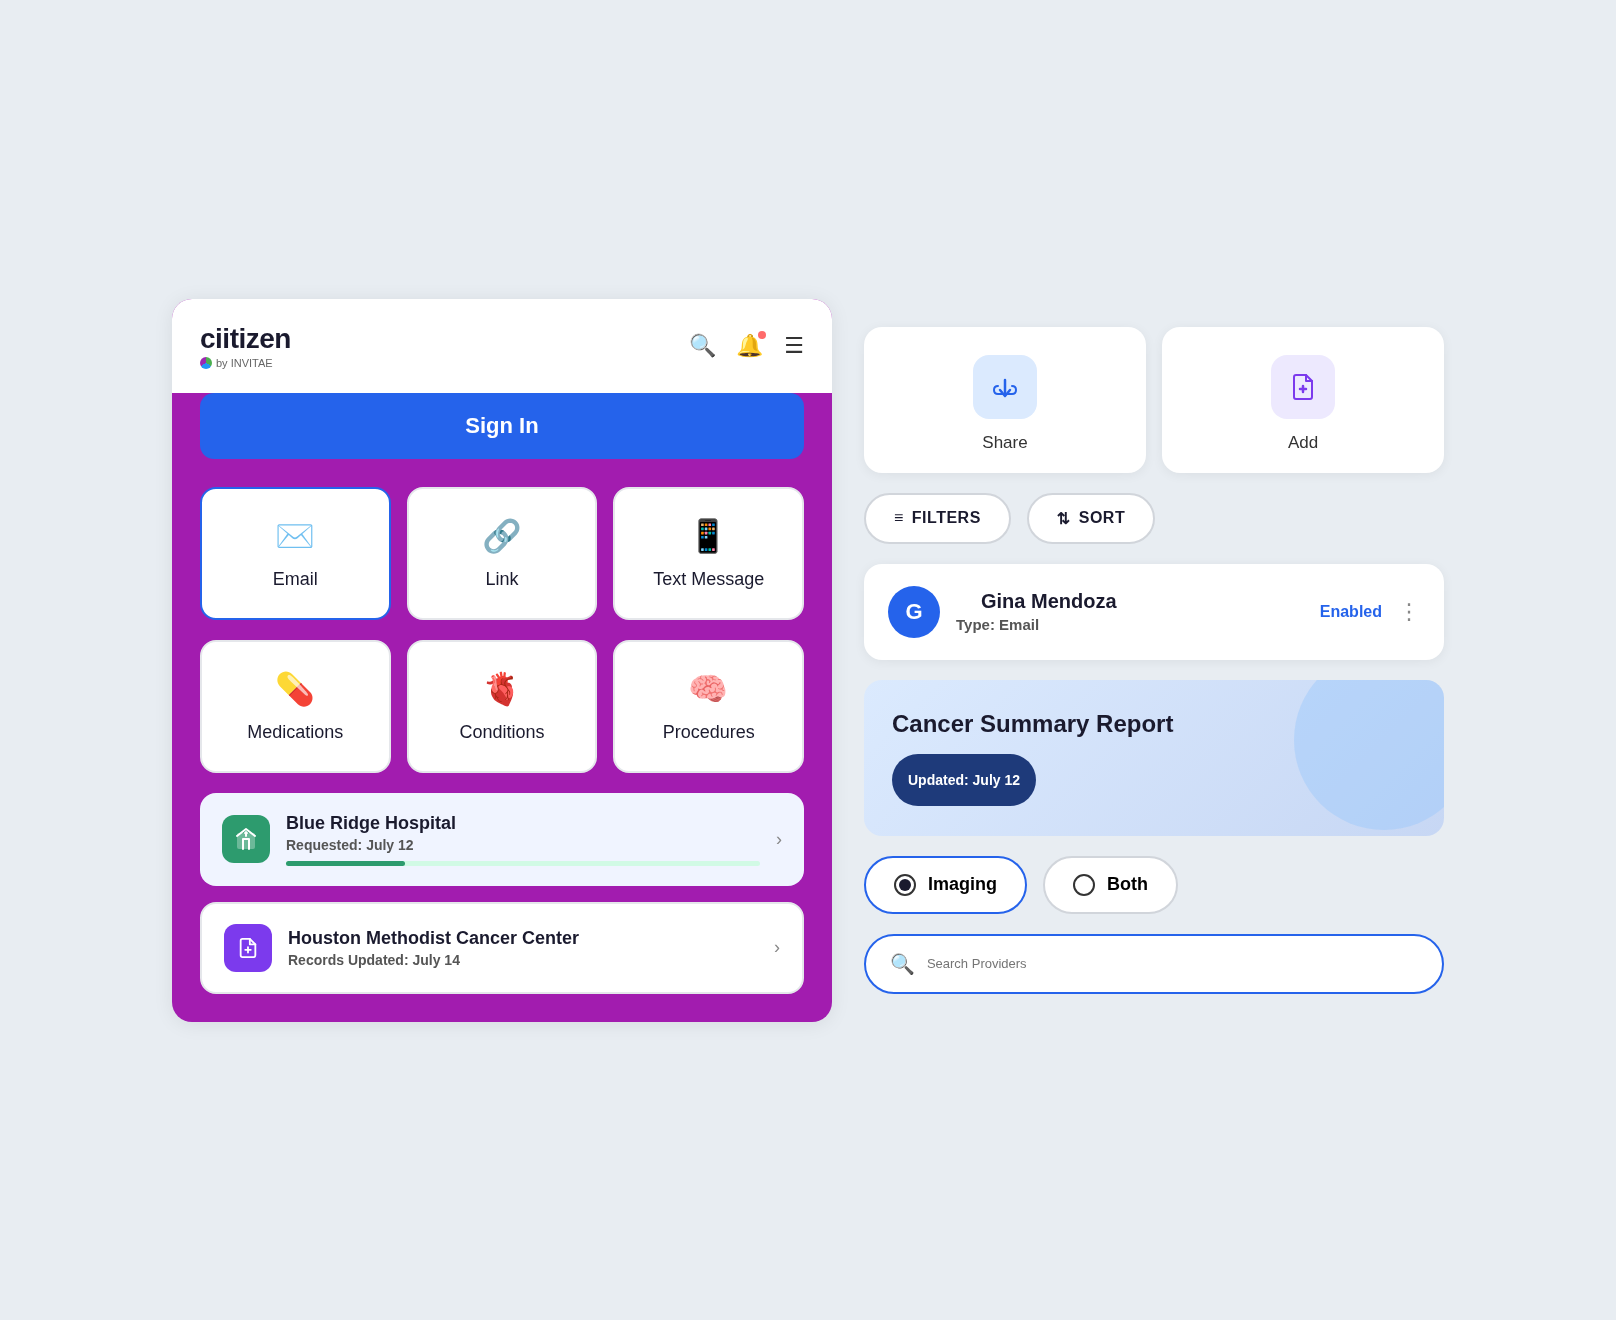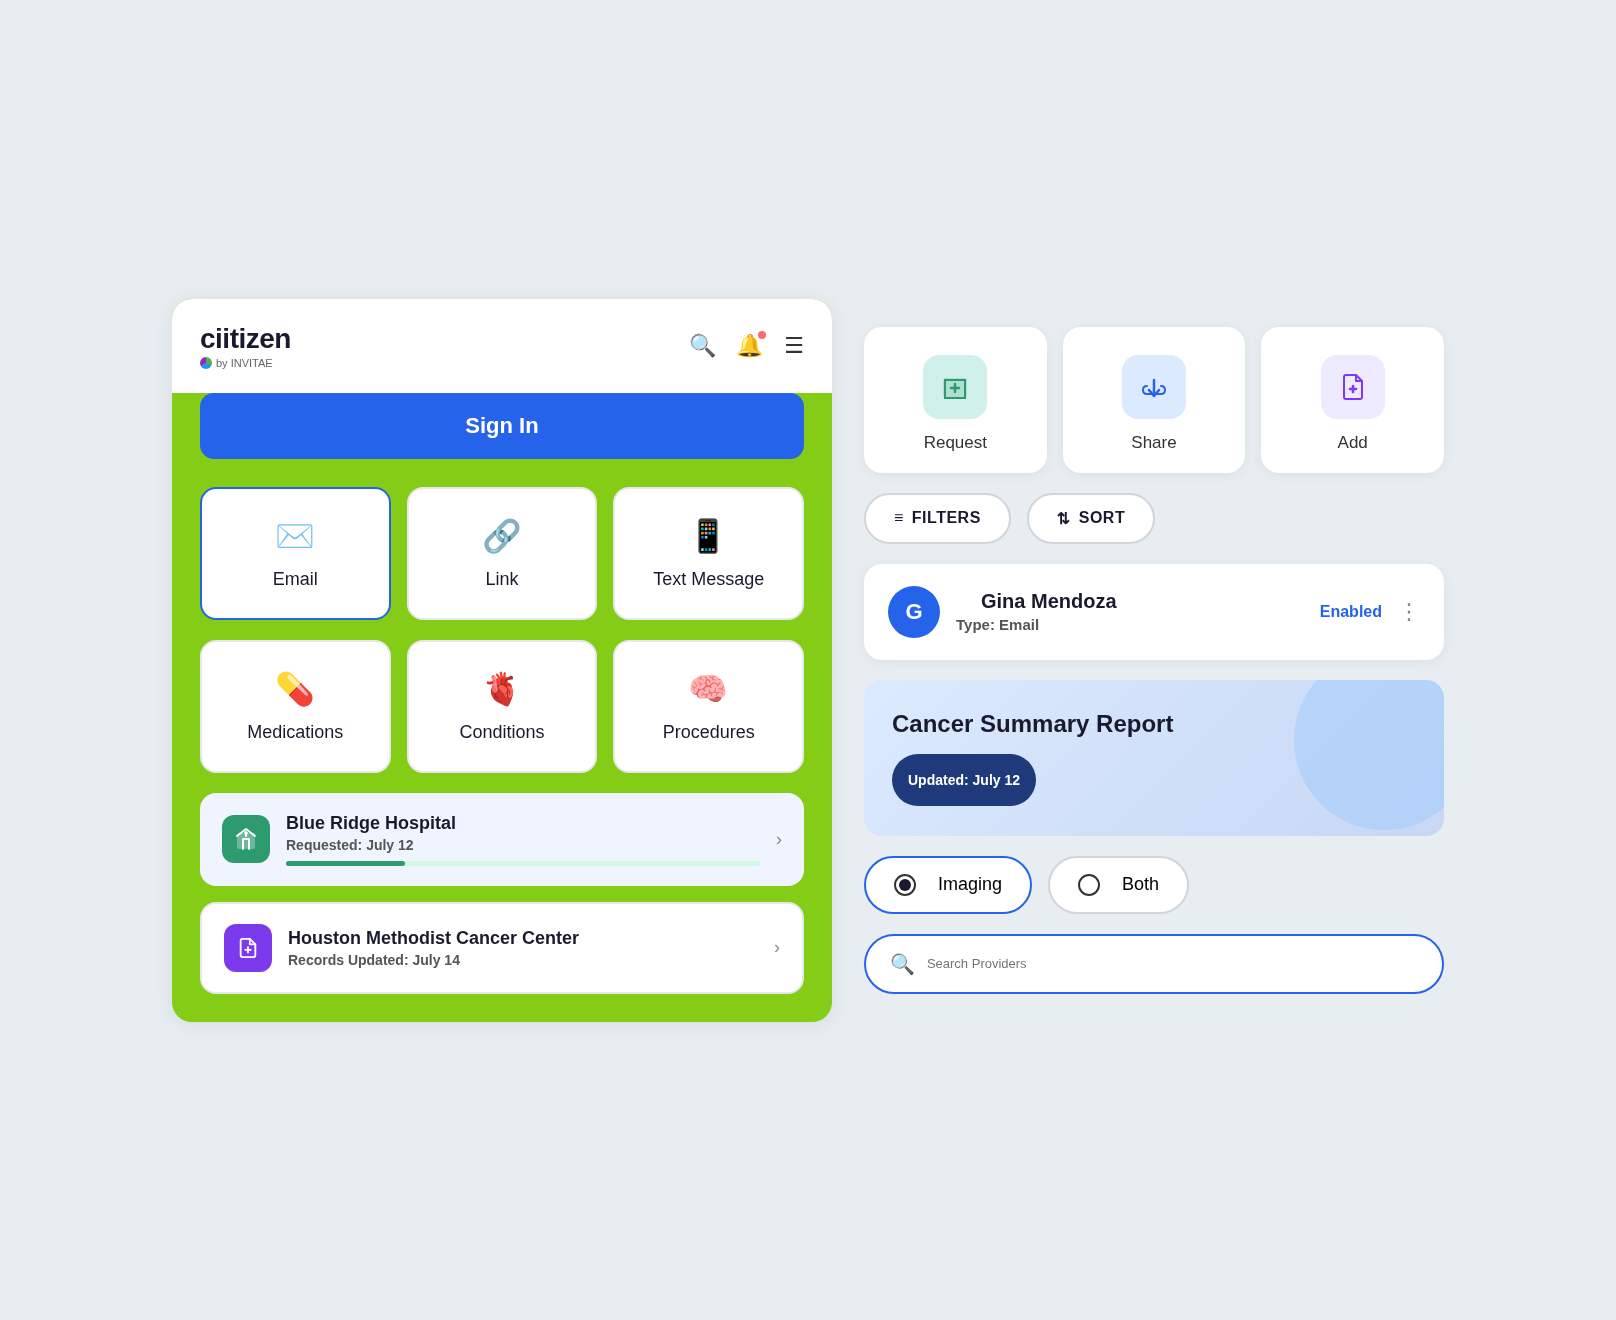--- a/index.html
+++ b/index.html
@@ -9,21 +9,21 @@
       width: 1616px;
       height: 1320px;
       display: flex;
       align-items: center;
       justify-content: center;
       gap: 32px;
       padding: 40px;
     }
 
     .left-panel {
-      background: #84cc16;
+      background: #a21caf;
       border-radius: 20px;
       padding: 0;
       width: 660px;
       box-shadow: 0 2px 20px rgba(0,0,0,0.08);
       overflow: hidden;
     }
 
     .header {
       display: flex;
       align-items: center;
@@ -402,23 +402,23 @@
       align-items: center;
     }
 
     .radio-option {
       background: #fff;
       border: 2px solid #d1d5db;
       border-radius: 50px;
       padding: 16px 28px;
       display: flex;
       align-items: center;
-      gap: 22px;
+      gap: 12px;
       font-size: 18px;
-      font-weight: 400;
+      font-weight: 700;
       cursor: pointer;
     }
 
     .radio-option.selected {
       border: 2.5px solid #2563EB;
     }
 
     .radio-dot {
       width: 22px;
       height: 22px;
@@ -553,30 +553,20 @@
       </div>
     </div>
     <span class="chevron">›</span>
   </div>
 </div>
 
 <div class="right-panel">
 
   <div class="action-cards">
     <div class="action-card">
-      <div class="action-card-icon teal">
-        <svg width="30" height="30" viewBox="0 0 30 30" fill="none">
-          <rect x="3" y="6" width="24" height="20" rx="3" fill="#2d9b6e" fill-opacity="0.2"></rect>
-          <path d="M5 8h20v18H5z" stroke="#2d9b6e" stroke-width="2" rx="2"></path>
-          <path d="M15 12v8M11 16h8" stroke="#2d9b6e" stroke-width="2.5" stroke-linecap="round"></path>
-        </svg>
-      </div>
-      <span class="action-card-label">Request</span>
-    </div>
-    <div class="action-card">
       <div class="action-card-icon blue">
         <svg width="30" height="30" viewBox="0 0 30 30" fill="none">
           <path d="M15 8v12" stroke="#2563EB" stroke-width="2.5" stroke-linecap="round"></path>
           <path d="M10 18l5 6 5-6" stroke="#2563EB" stroke-width="2.5" stroke-linecap="round" stroke-linejoin="round"></path>
           <path d="M8 14c-2 0-4 1-4 4s2 4 4 4h14c2 0 4-1 4-4s-2-4-4-4" stroke="#2563EB" stroke-width="2" stroke-linecap="round"></path>
         </svg>
       </div>
       <span class="action-card-label">Share</span>
     </div>
     <div class="action-card">

